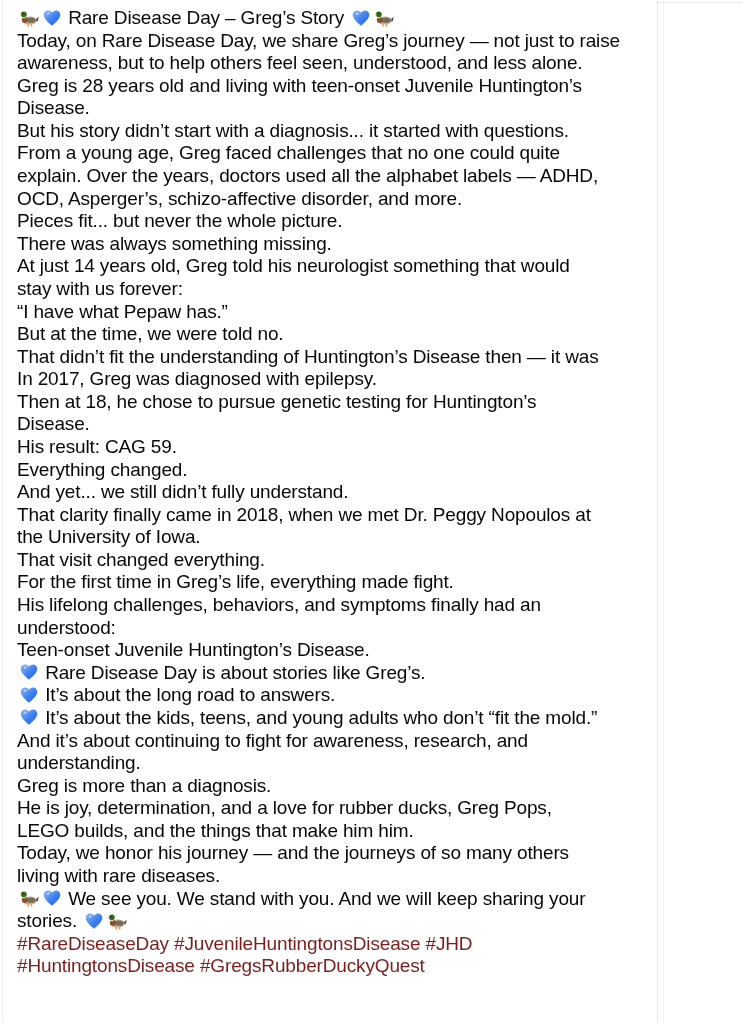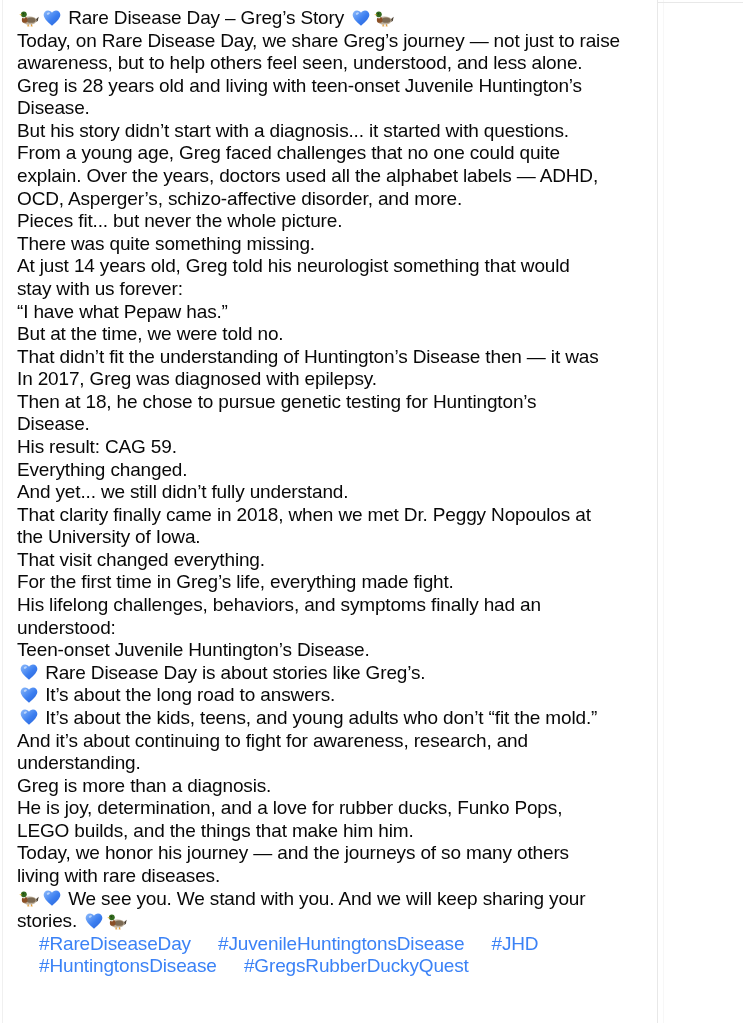--- a/index.html
+++ b/index.html
@@ -33,23 +33,22 @@
     padding: 7px 0 0 14px;
     font-size: 19px;
     line-height: 22.58px;
     letter-spacing: -0.15px;
   }
   .line {
     height: 22.58px;
     white-space: nowrap;
   }
   .hashtag {
-    color: #3b82f6;
+    color: #7f1d1d;
     cursor: pointer;
-    margin-left: 22px;
   }
   .emoji {
     display: inline-block;
     width: 20px; height: 20px;
     vertical-align: -3.5px;
     margin: 0 1.5px;
   }
   .emoji svg { width: 100%; height: 100%; display: block; }
 </style>
 </head>
@@ -101,21 +100,21 @@
         </svg></span></div>
     <div class="line">Today, on Rare Disease Day, we share Greg’s journey — not just to raise</div>
     <div class="line">awareness, but to help others feel seen, understood, and less alone.</div>
     <div class="line">Greg is 28 years old and living with teen-onset Juvenile Huntington’s</div>
     <div class="line">Disease.</div>
     <div class="line">But his story didn’t start with a diagnosis... it started with questions.</div>
     <div class="line">From a young age, Greg faced challenges that no one could quite</div>
     <div class="line">explain. Over the years, doctors used all the alphabet labels — ADHD,</div>
     <div class="line">OCD, Asperger’s, schizo-affective disorder, and more.</div>
     <div class="line">Pieces fit... but never the whole picture.</div>
-    <div class="line">There was quite something missing.</div>
+    <div class="line">There was always something missing.</div>
     <div class="line">At just 14 years old, Greg told his neurologist something that would</div>
     <div class="line">stay with us forever:</div>
     <div class="line">“I have what Pepaw has.”</div>
     <div class="line">But at the time, we were told no.</div>
     <div class="line">That didn’t fit the understanding of Huntington’s Disease then — it was</div>
     <div class="line">In 2017, Greg was diagnosed with epilepsy.</div>
     <div class="line">Then at 18, he chose to pursue genetic testing for Huntington’s</div>
     <div class="line">Disease.</div>
     <div class="line">His result: CAG 59.</div>
     <div class="line">Everything changed.</div>
@@ -156,21 +155,21 @@
               <stop offset="0.55" stop-color="#3b7ef0"></stop>
               <stop offset="1" stop-color="#2b63d6"></stop>
             </linearGradient>
           </defs>
           <path d="M12 21.2 C5.4 16 2 11.8 2 8.2 C2 5.3 4.3 3 7.2 3 C9.2 3 11 4.1 12 5.8 C13 4.1 14.8 3 16.8 3 C19.7 3 22 5.3 22 8.2 C22 11.8 18.6 16 12 21.2 Z" fill="url(#bhg)"></path>
           <ellipse cx="7.6" cy="6.6" rx="2" ry="1.2" fill="#b9d4fc" transform="rotate(-25 7.6 6.6)"></ellipse>
         </svg></span> It’s about the kids, teens, and young adults who don’t “fit the mold.”</div>
     <div class="line">And it’s about continuing to fight for awareness, research, and</div>
     <div class="line">understanding.</div>
     <div class="line">Greg is more than a diagnosis.</div>
-    <div class="line">He is joy, determination, and a love for rubber ducks, Funko Pops,</div>
+    <div class="line">He is joy, determination, and a love for rubber ducks, Greg Pops,</div>
     <div class="line">LEGO builds, and the things that make him him.</div>
     <div class="line">Today, we honor his journey — and the journeys of so many others</div>
     <div class="line">living with rare diseases.</div>
     <div class="line"><span class="emoji"><svg viewBox="0 0 24 24" xmlns="http://www.w3.org/2000/svg">
           <path d="M11 19 v2.6 M15 19 v2.6" stroke="#dd9a37" stroke-width="1.3" fill="none"></path>
           <path d="M10 21.6 h2.4 M14 21.6 h2.4" stroke="#dd9a37" stroke-width="1" fill="none"></path>
           <path d="M19.5 14 L23.6 10.4 L22.6 15.6 L19.8 16.8 Z" fill="#4c4134"></path>
           <ellipse cx="12.5" cy="15" rx="8.6" ry="4.9" fill="#bdaf9b"></ellipse>
           <ellipse cx="14.5" cy="14.6" rx="5.4" ry="3.1" fill="#7c6a53"></ellipse>
           <circle cx="6.8" cy="14.3" r="3.4" fill="#8a4f26"></circle>

